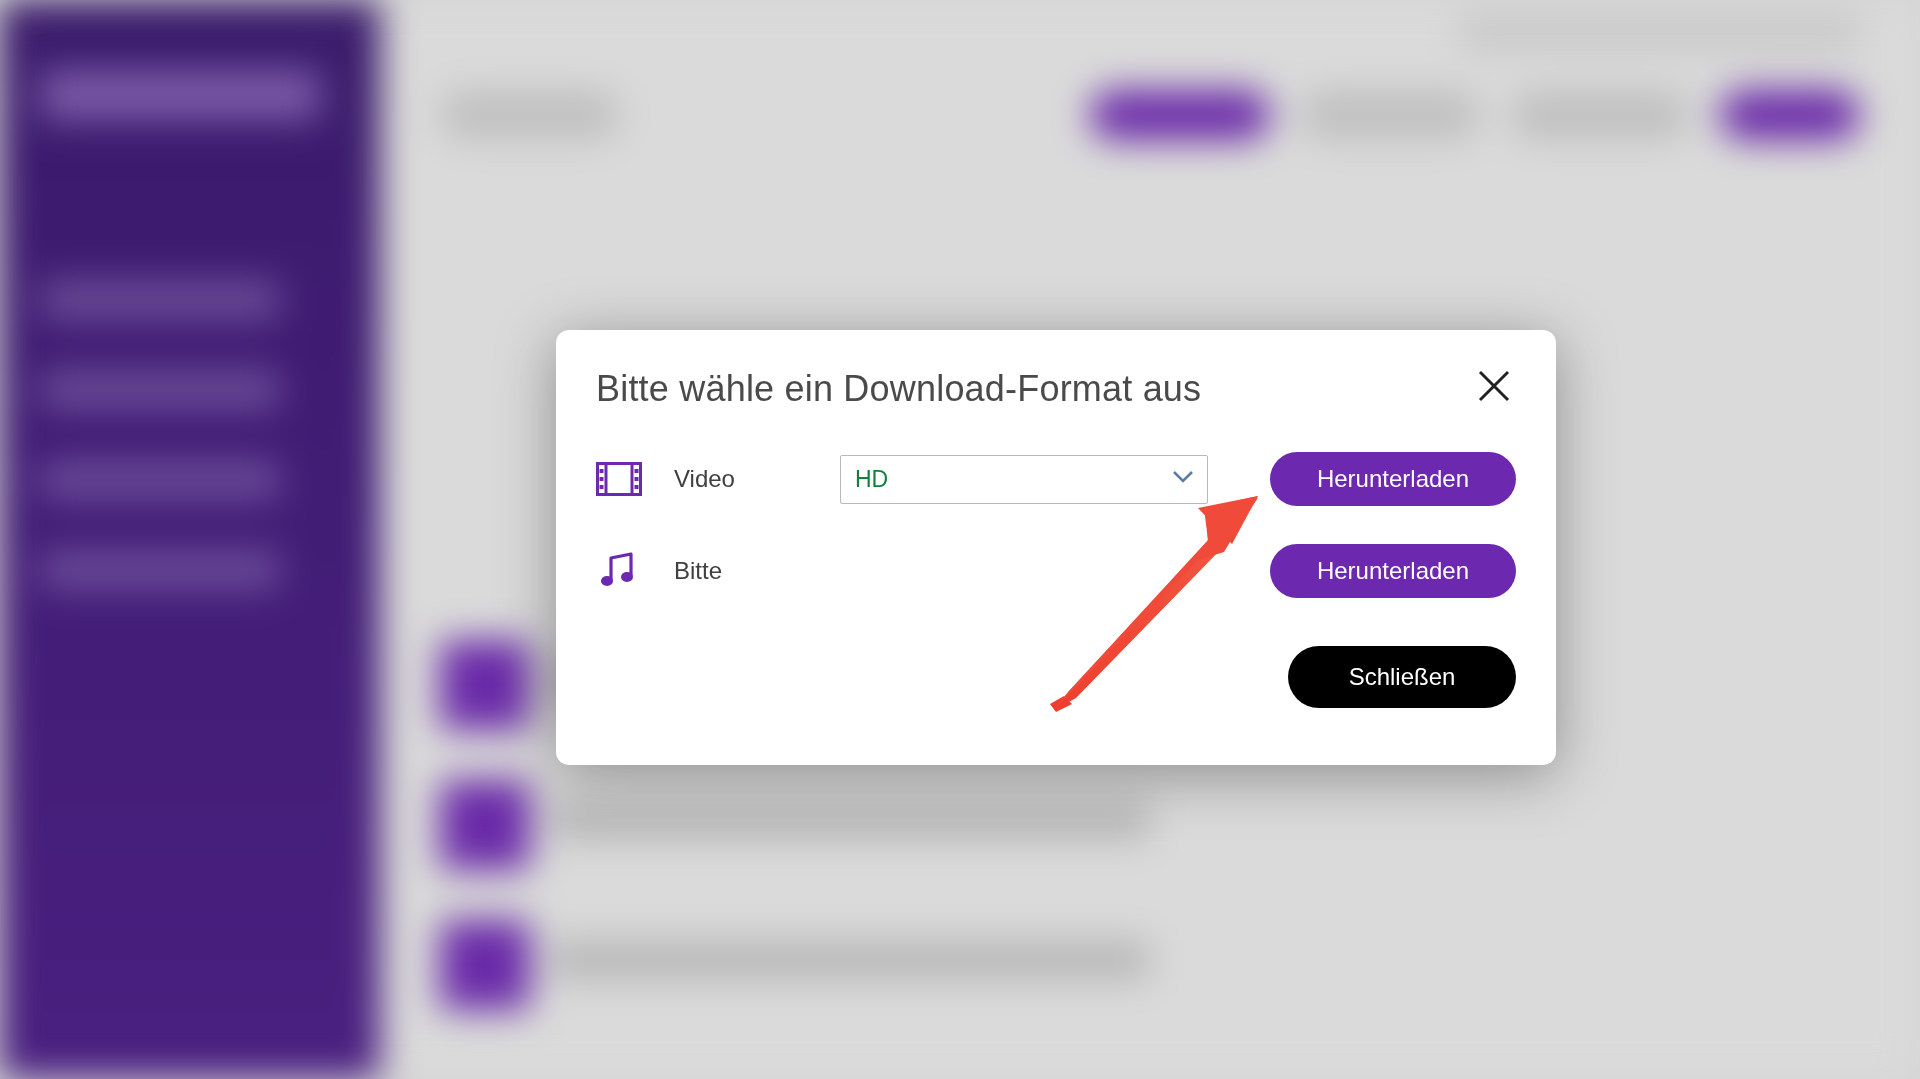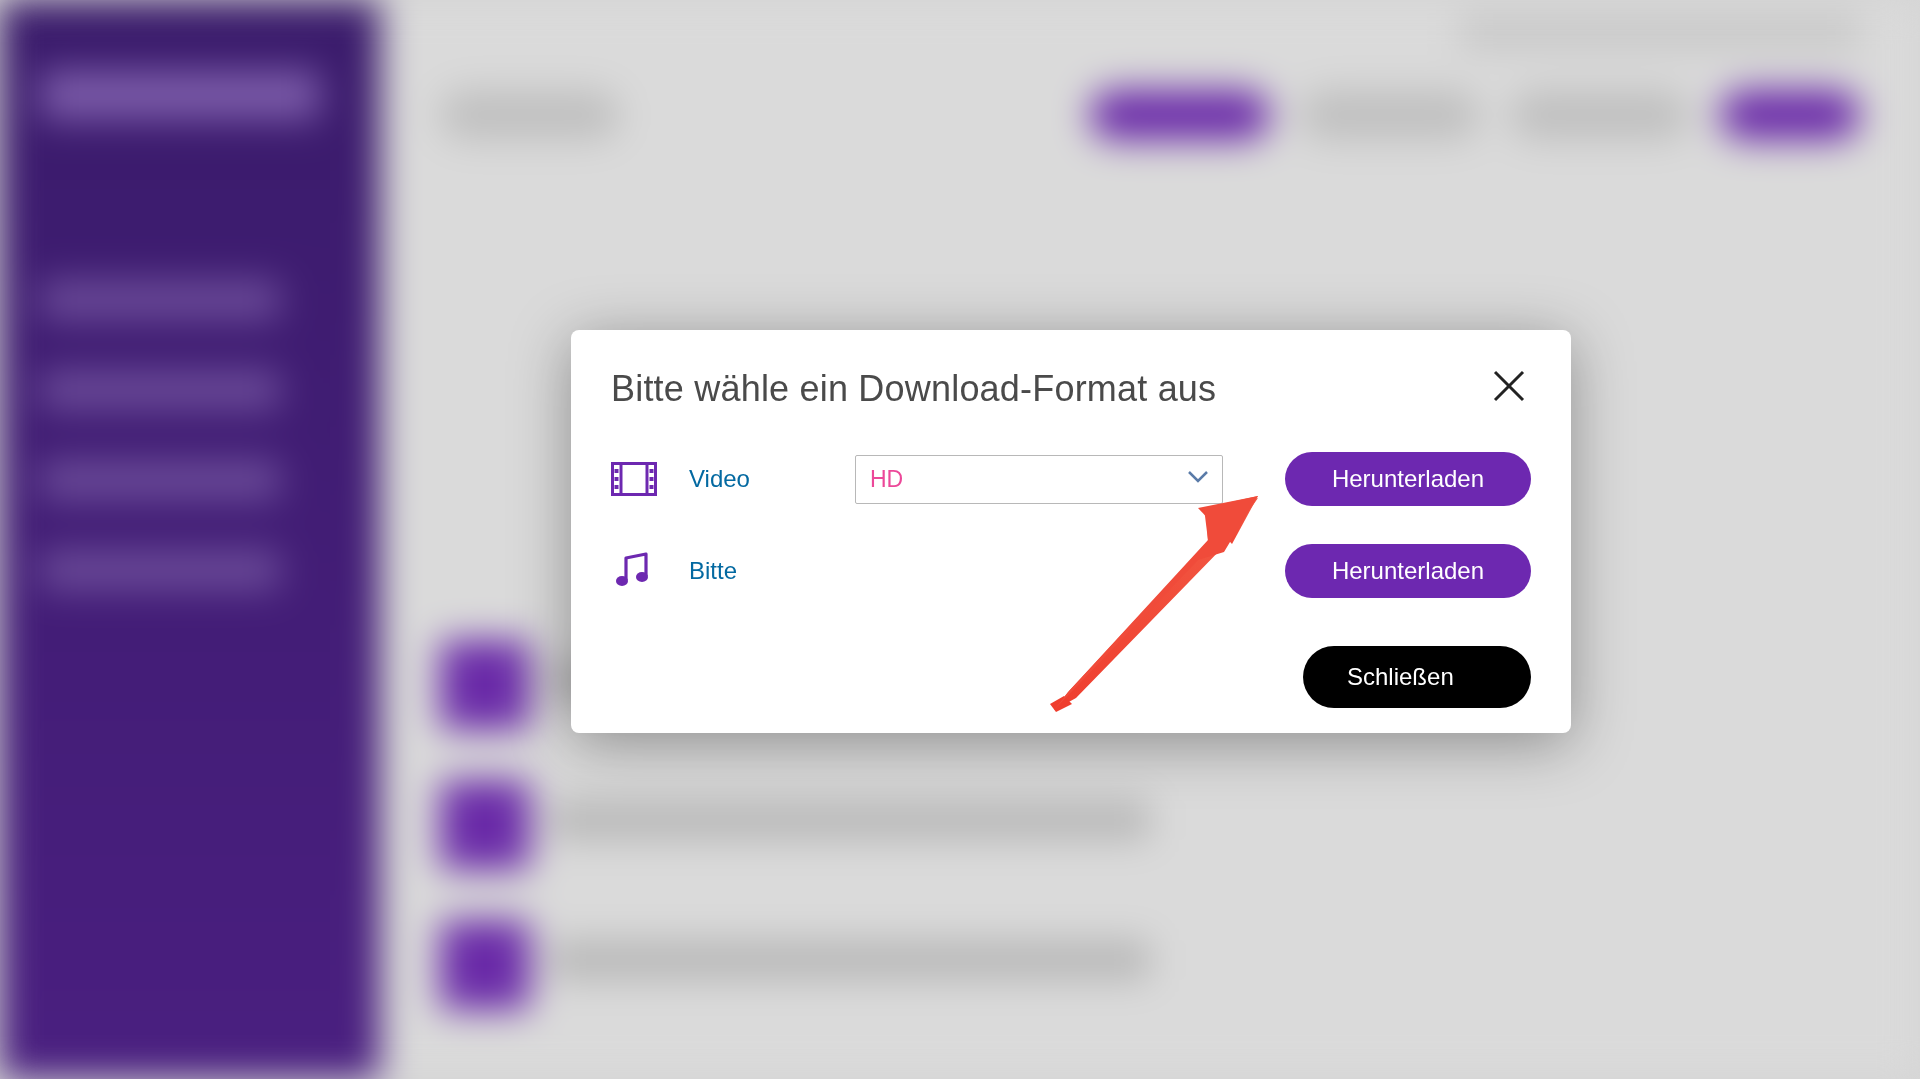--- a/index.html
+++ b/index.html
@@ -84,27 +84,27 @@
       position: absolute;
       left: 170px;
       width: 600px;
       height: 40px;
       background: #b8b8b8;
       border-radius: 6px;
     }
 
     .modal {
       position: absolute;
-      left: 571px;
+      left: 556px;
       top: 330px;
       width: 1000px;
       background: #ffffff;
-      border-radius: 8px;
+      border-radius: 13px;
       box-shadow: 0 10px 60px rgba(0,0,0,0.35);
-      padding: 38px 40px 25px 40px;
+      padding: 38px 40px 57px 40px;
     }
     .modal-header {
       display: flex;
       justify-content: space-between;
       align-items: flex-start;
     }
     .modal-title {
       font-size: 36px;
       font-weight: 400;
       color: #4a4a4a;
@@ -127,37 +127,37 @@
     }
     .row-icon {
       width: 46px;
       height: 42px;
       display: flex;
       align-items: center;
       justify-content: center;
     }
     .row-label {
       font-size: 24px;
-      color: #0369a1;
+      color: #404040;
       margin-left: 32px;
       width: 160px;
     }
     .select-wrap {
       position: relative;
       width: 368px;
       margin-left: 6px;
     }
     .select-display {
       width: 100%;
       height: 49px;
       border: 1px solid #b8b8b8;
       border-radius: 2px;
       background: #fff;
       font-size: 23px;
-      color: #ec4899;
+      color: #15803d;
       padding: 0 44px 0 14px;
       display: flex;
       align-items: center;
       cursor: pointer;
     }
     .select-chevron {
       position: absolute;
       right: 14px;
       top: 50%;
       transform: translateY(-50%);
@@ -189,21 +189,21 @@
       min-width: 228px;
       padding: 0 44px;
       background: #000000;
       color: #fff;
       font-size: 24px;
       border: none;
       border-radius: 32px;
       cursor: pointer;
       display: flex;
       align-items: center;
-      justify-content: flex-start;
+      justify-content: center;
     }
 
     .arrow-annotation {
       position: absolute;
       left: 1048px;
       top: 480px;
       pointer-events: none;
     }
   </style>
 </head>

